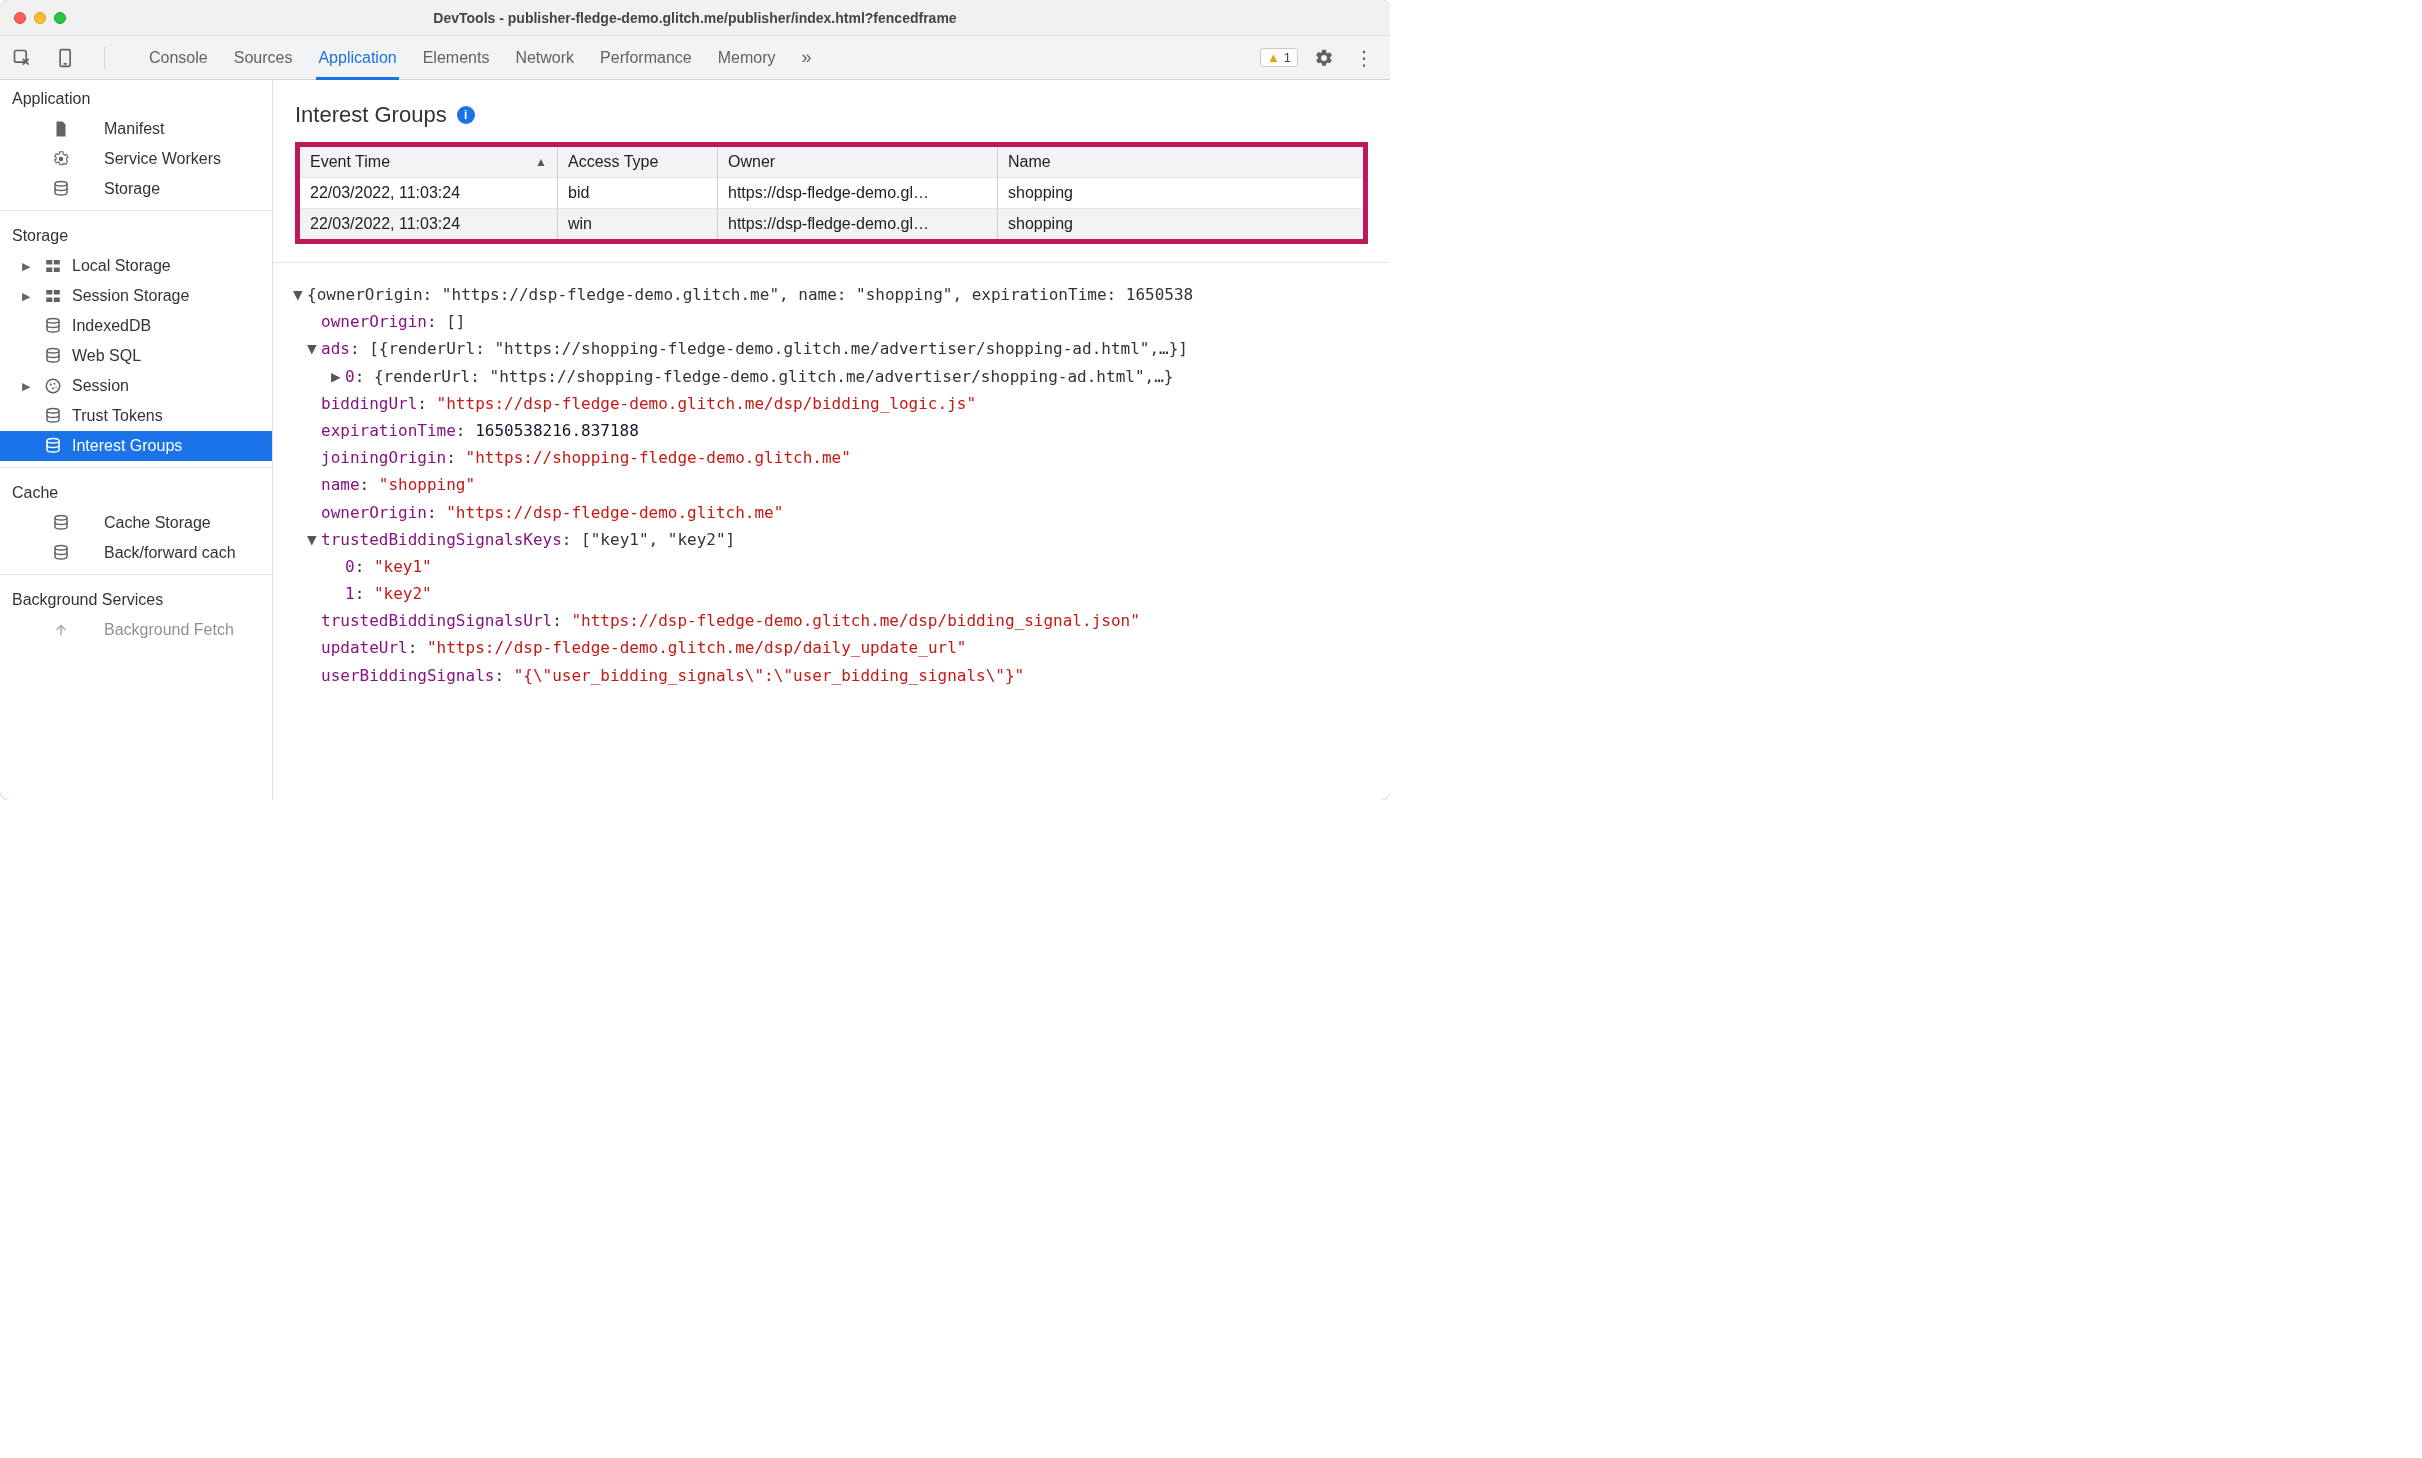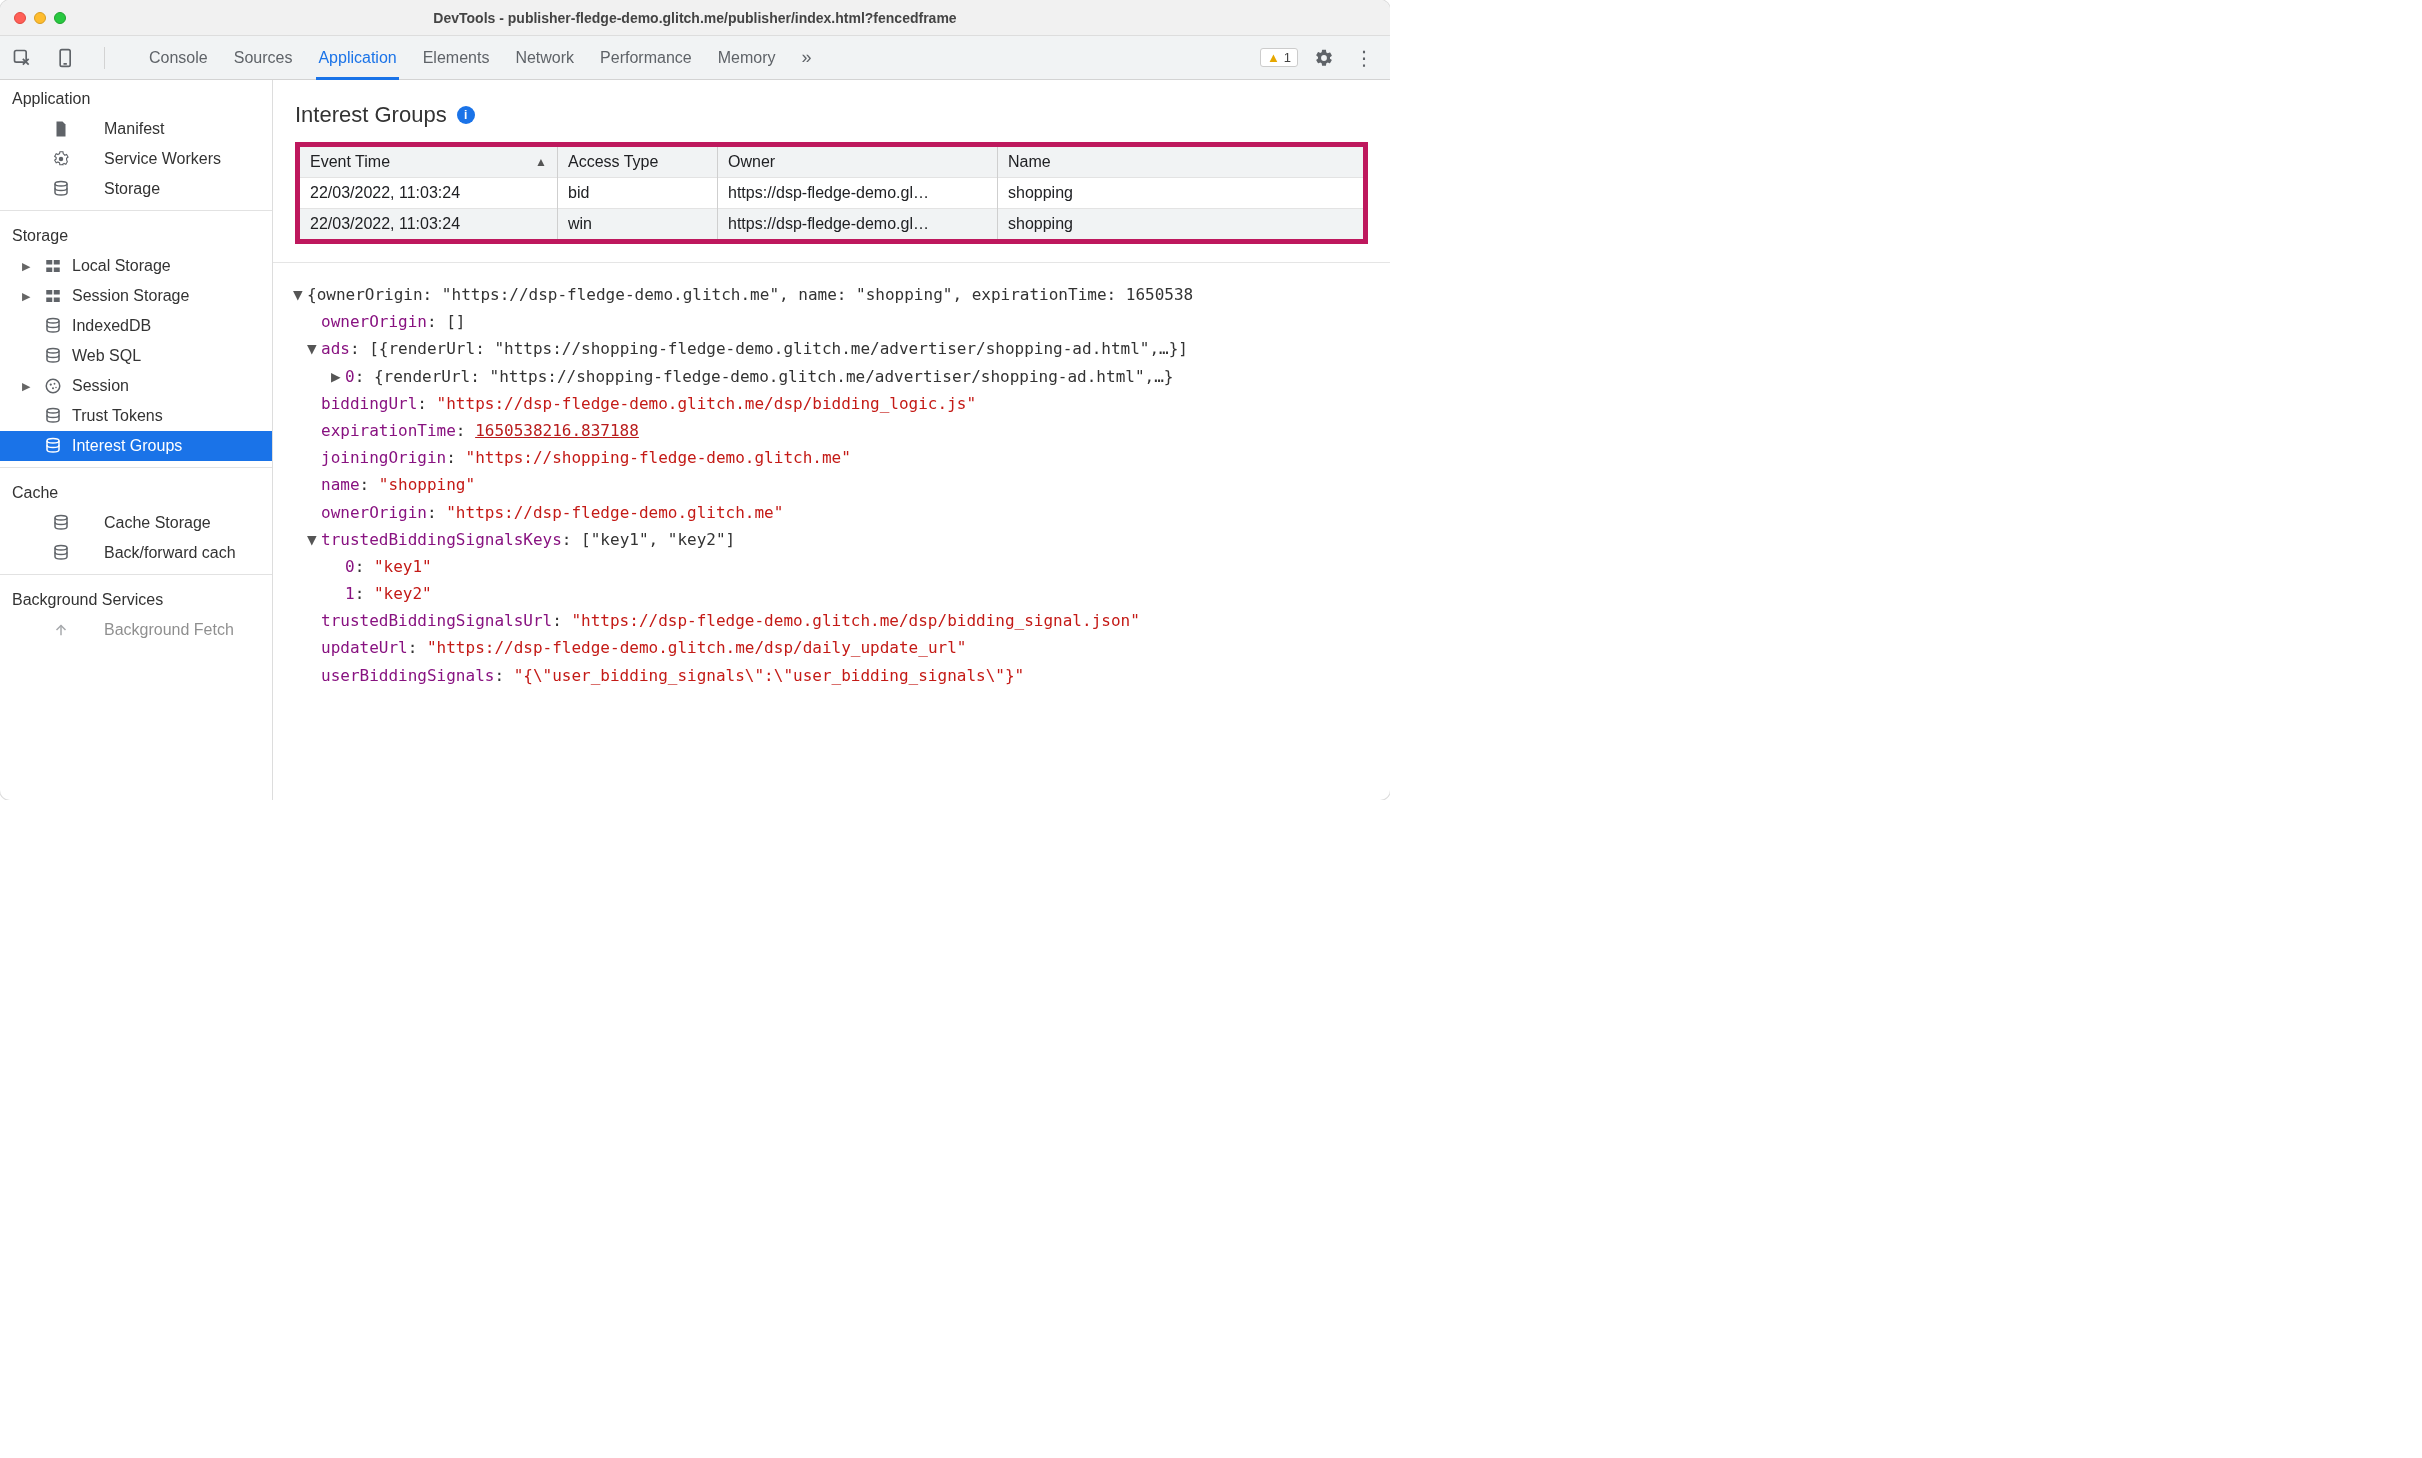--- a/index.html
+++ b/index.html
@@ -88,21 +88,21 @@
     line-height: 1.7;
     padding: 18px 20px;
     overflow:auto;
     border-top:1px solid #e5e5e5;
     margin-top:18px;
     white-space:nowrap;
   }
   .json-line { display:block; }
   .k { color:#881280; }
   .s { color:#c41a16; }
-  .n { color:#b91c1c;text-decoration:underline; }
+  .n { color:#0f172a; }
   .p { color:#333;text-align:center; }
   .tri-toggle { color:#555; display:inline-block; width:14px; }
 
   .ico { display:inline-flex; }
 </style>
 </head>
 <body>
 
 <div class="window">
 

